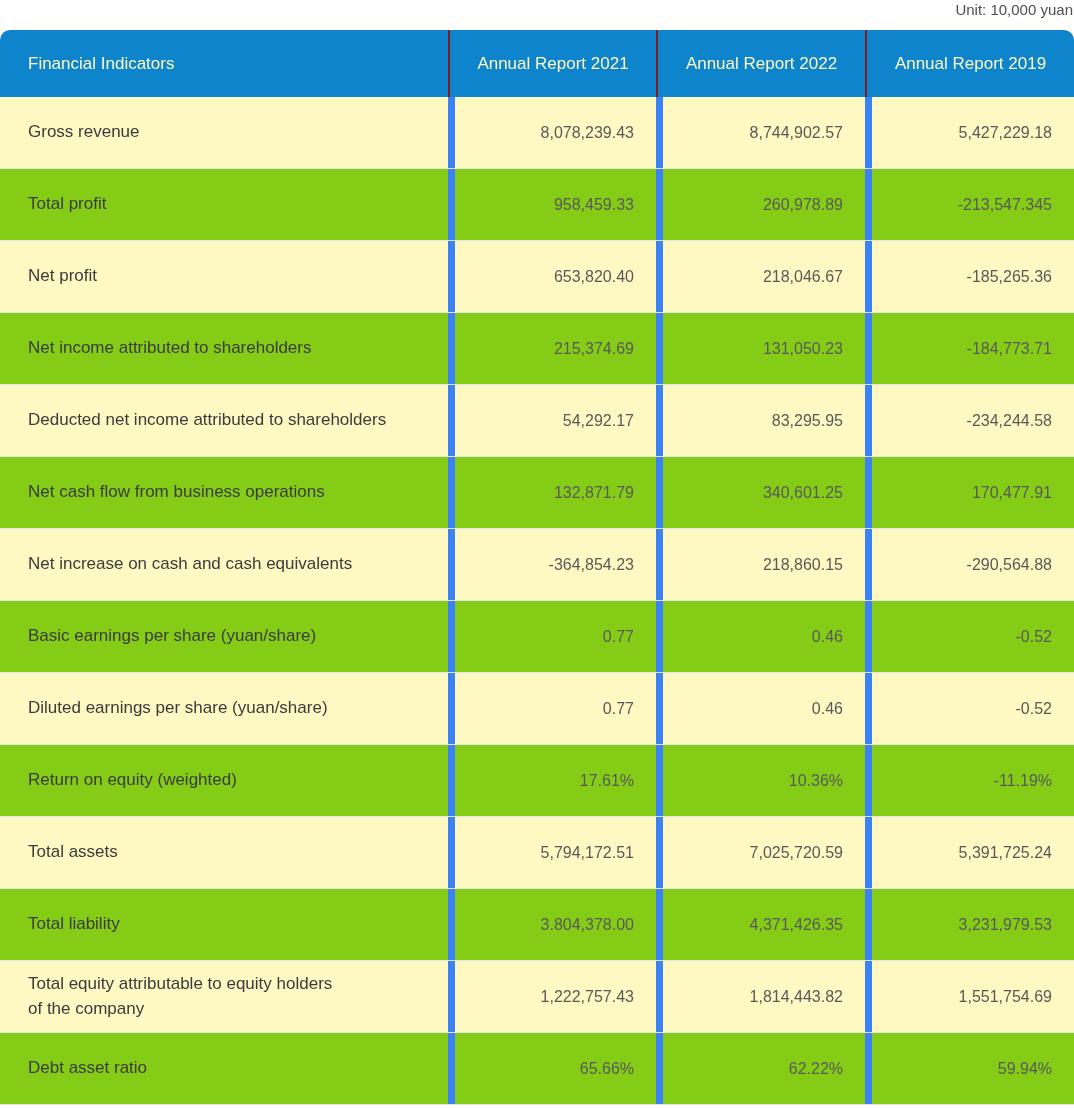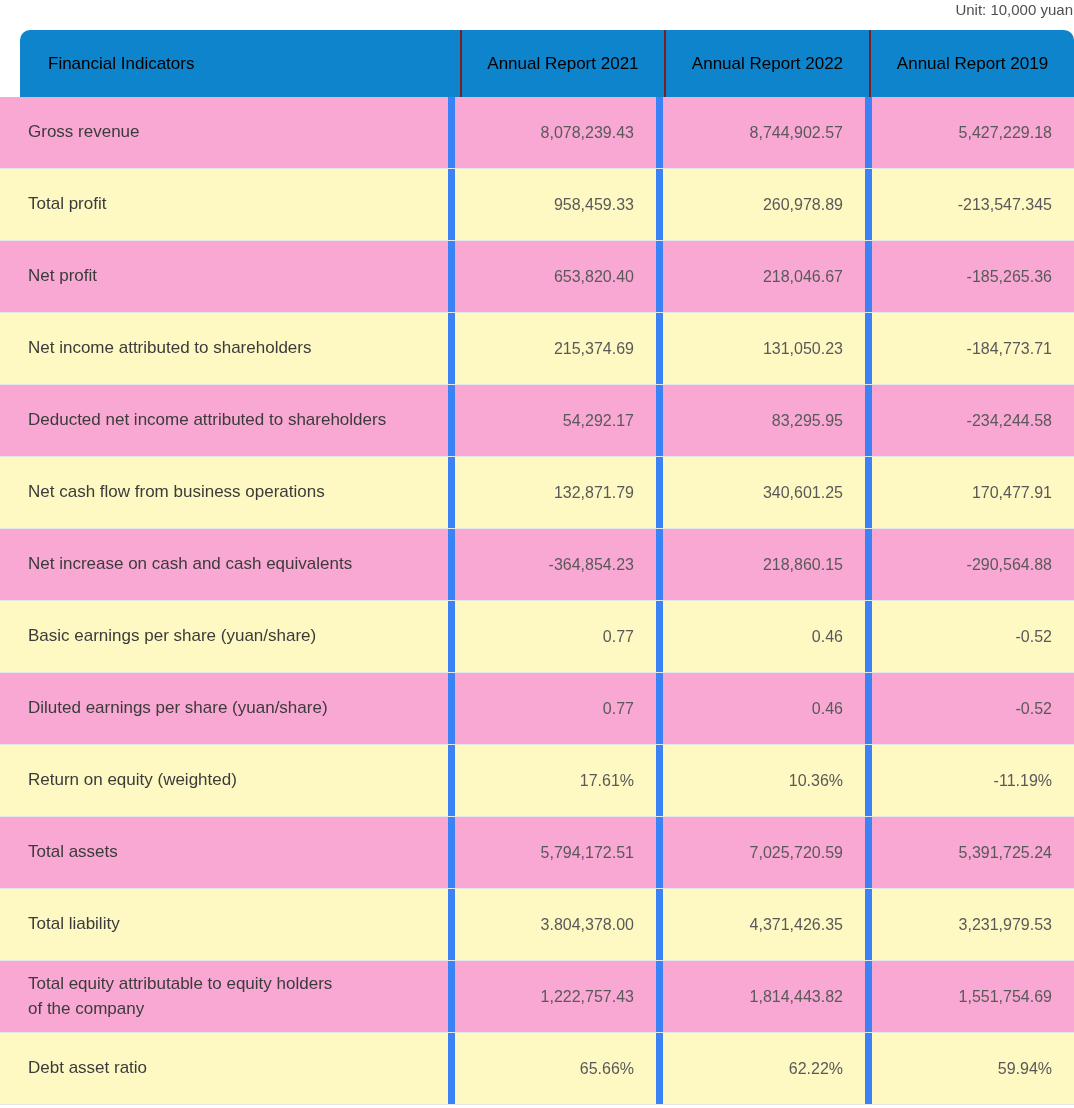--- a/index.html
+++ b/index.html
@@ -29,23 +29,22 @@
     font-size: 15px;
     line-height: 20px;
     color: #4e4f51;
   }
   
   .thead {
     display: flex;
     height: 67px;
     background: #0d84cb;
     border-radius: 10px 10px 0 0;
-    color: #000000;
+    color: #fef9c3;
     overflow: hidden;
-    margin-left: 20px;
   }
   .th {
     box-sizing: border-box;
     display: flex;
     align-items: center;
     font-size: 17px;
   }
   .th-label {
     width: 448px;
     padding-left: 28px;
@@ -57,24 +56,24 @@
   }
   .c1 { width: 208px; }
   .c2 { width: 209px; }
   .c3 { width: 209px; }
   
   .tbody .tr {
     display: flex;
     height: 72px;
     box-sizing: border-box;
     border-bottom: 1px solid #e6e6e6;
-    background: #f9a8d4;
+    background: #fef9c3;
   }
   .tbody .tr.alt {
-    background: #fef9c3;
+    background: #84cc16;
   }
   .td {
     box-sizing: border-box;
     display: flex;
     align-items: center;
   }
   .td-label {
     width: 448px;
     padding: 6px 34px 6px 28px;
     font-size: 17px;

